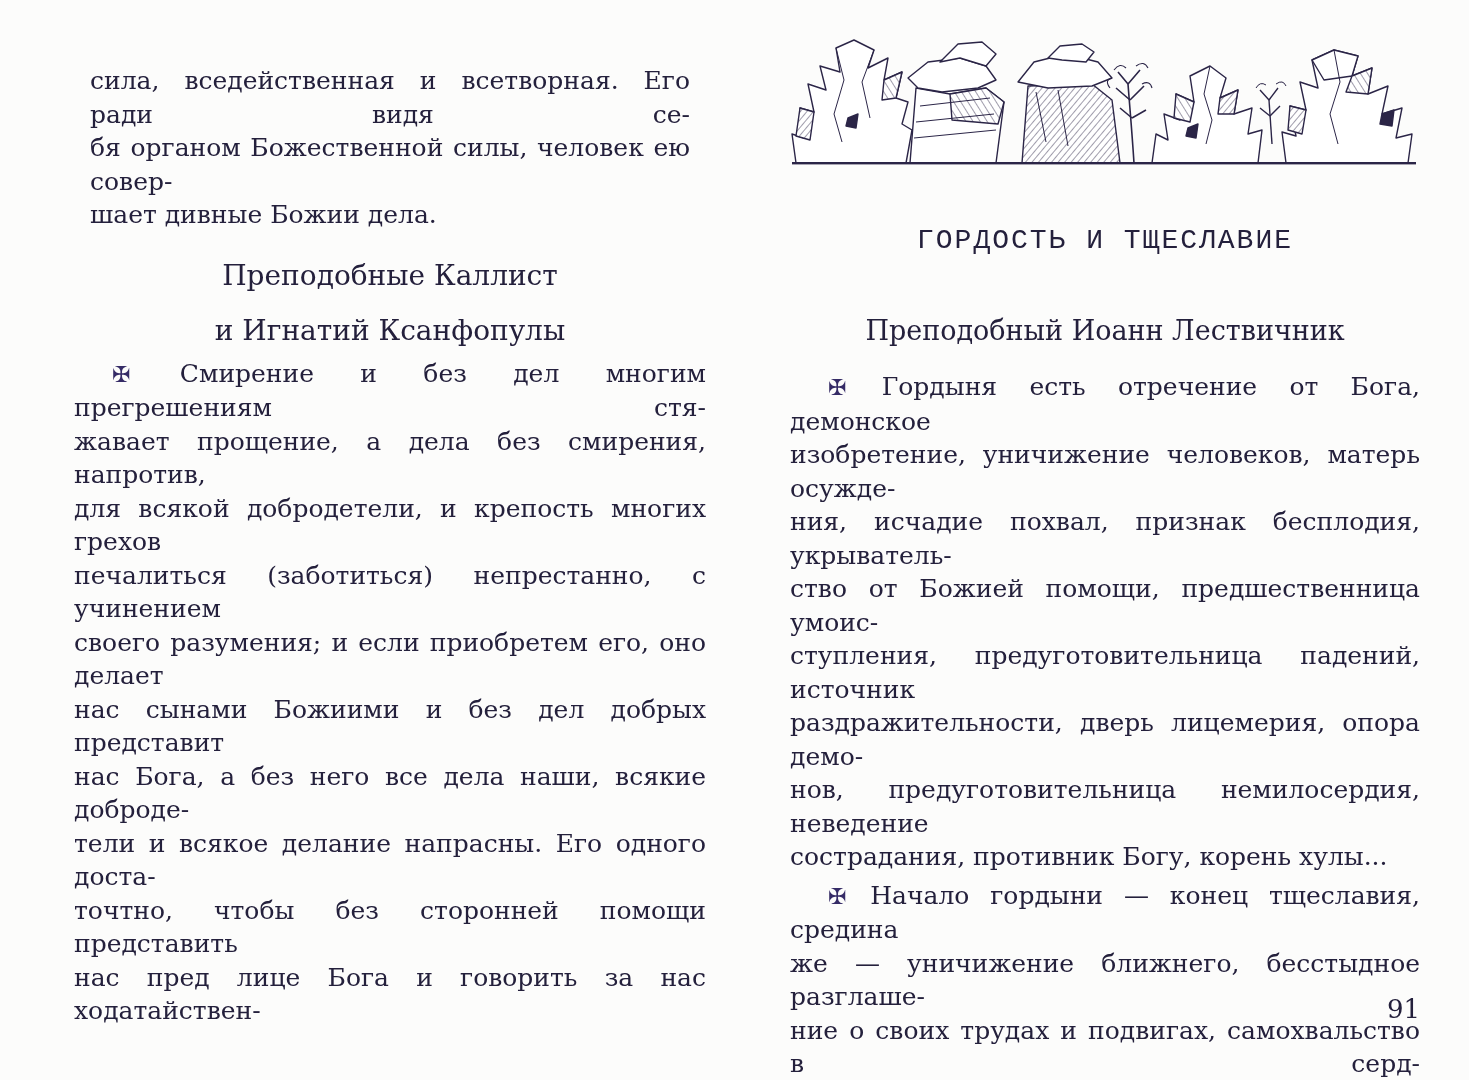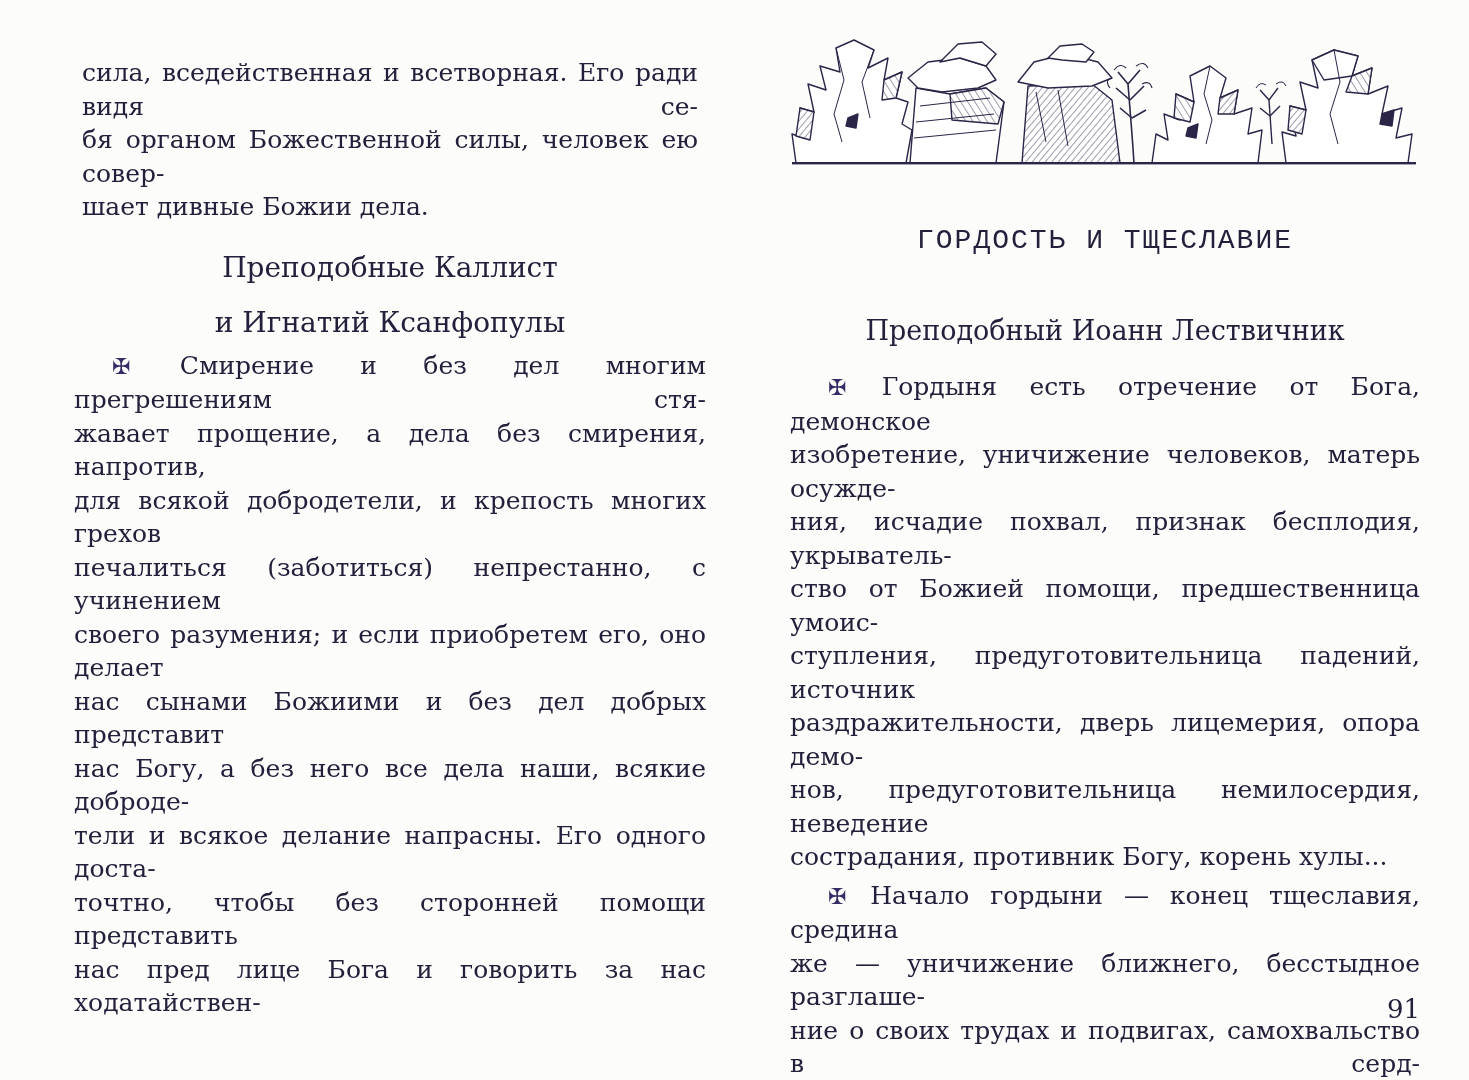--- a/index.html
+++ b/index.html
@@ -19,21 +19,21 @@
   .line {
     font-size: 25px;
     line-height: 33.5px;
     text-align: justify;
     text-align-last: justify;
     white-space: normal;
   }
   .line.last  { text-align-last: left; }
   .line.first { text-indent: 38px; }
 
-  .intro { margin: 8px; }
+  .intro { margin: 16px; }
 
   .heading { margin: 24px 0 0 0; font-weight: normal; }
   .heading .line {
     font-size: 28px;
     line-height: 39px;
     text-align: right;
     text-align-last: center;
     margin-top: 16px;
   }
 
@@ -94,21 +94,21 @@
       </h2>
 
     <div class="paragraphs">
         <div class="paragraph">
           <div class="line first"><span class="ornament">✠</span> Смирение и без дел многим прегрешениям стя-</div>
           <div class="line">жавает прощение, а дела без смирения, напротив,</div>
           <div class="line">для всякой добродетели, и крепость многих грехов</div>
           <div class="line">печалиться (заботиться) непрестанно, с учинением</div>
           <div class="line">своего разумения; и если приобретем его, оно делает</div>
           <div class="line">нас сынами Божиими и без дел добрых представит</div>
-          <div class="line">нас Богу, а без него все дела наши, всякие доброде-</div>
+          <div class="line">нас Бога, а без него все дела наши, всякие доброде-</div>
           <div class="line">тели и всякое делание напрасны. Его одного доста-</div>
           <div class="line">точтно, чтобы без сторонней помощи представить</div>
           <div class="line">нас пред лице Бога и говорить за нас ходатайствен-</div>
         </div>
       </div>
   </section>
 
   <section class="page page-right">
 
     <div class="illustration">

